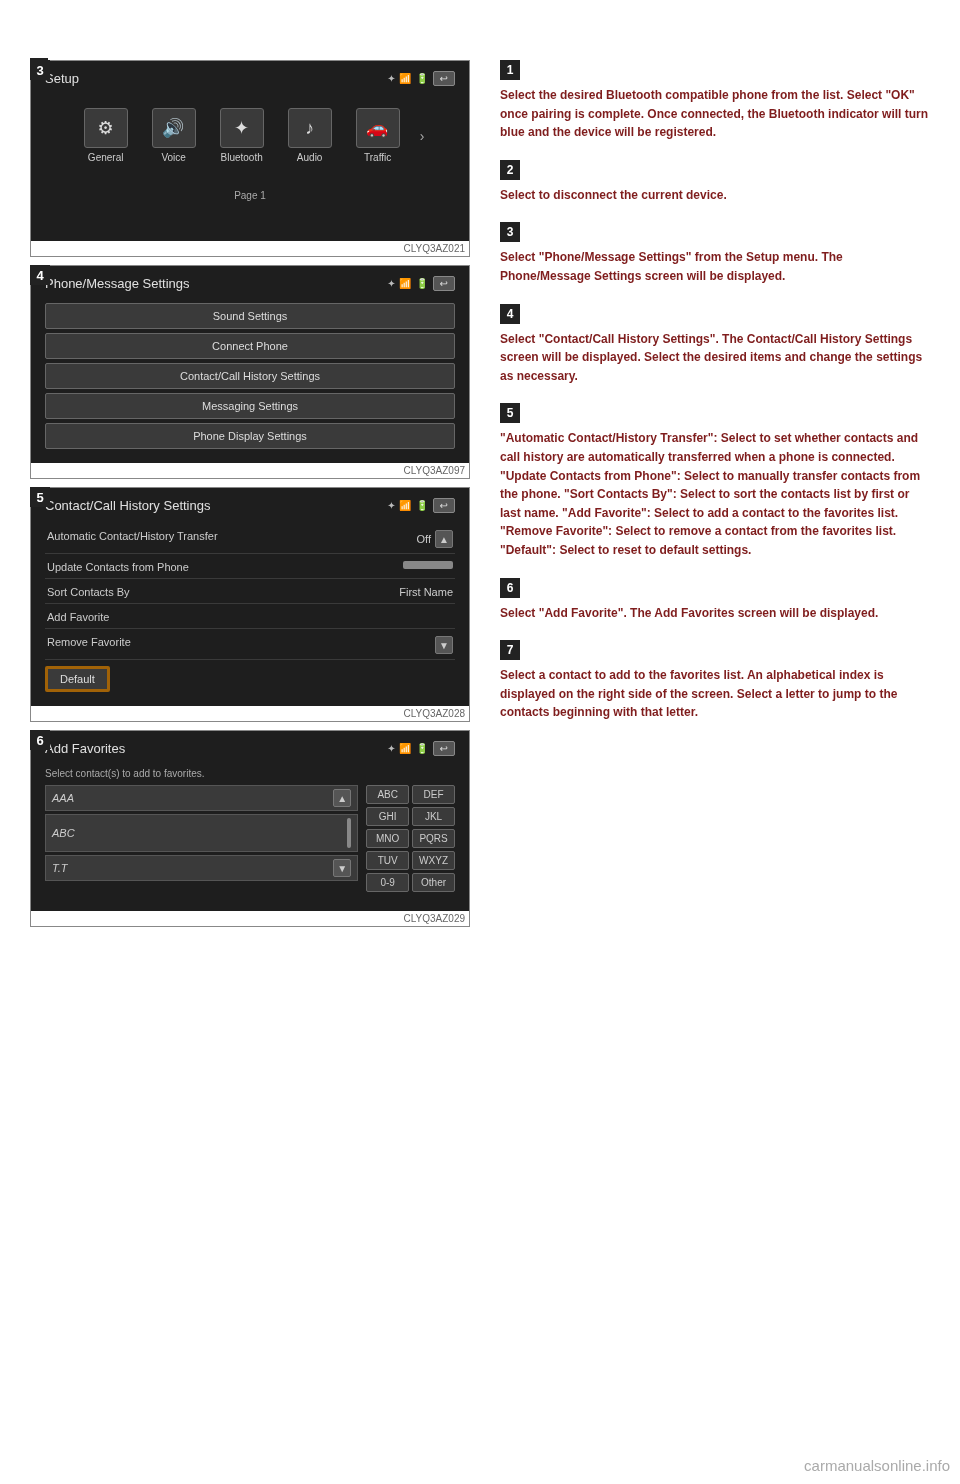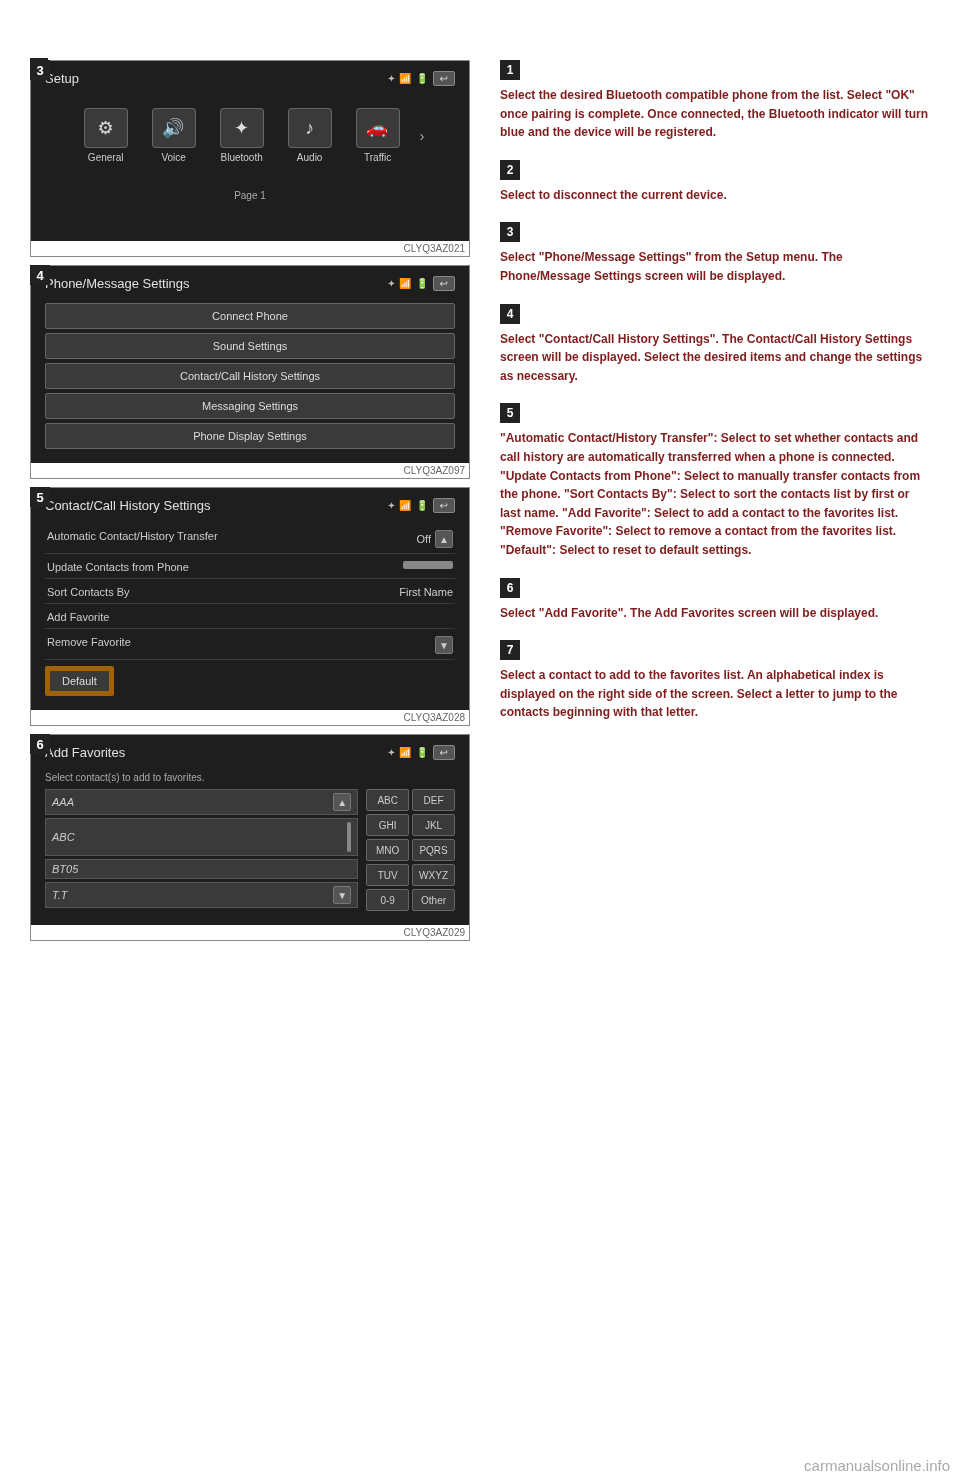--- a/index.html
+++ b/index.html
@@ -230,21 +230,21 @@
       width: 18px;
       height: 18px;
       display: flex;
       align-items: center;
       justify-content: center;
       border-radius: 2px;
     }
 
     .default-btn {
       background: #3a3a3a;
-      border: 5px solid #a16207;
+      border: 3px solid #a16207;
       color: #ddd;
       font-size: 11px;
       padding: 4px 12px;
       border-radius: 2px;
       margin-top: 6px;
     }
 
     
     .favorites-layout {
       display: flex;
@@ -397,22 +397,22 @@
           <div class="ui-header">
             <span class="ui-title">Phone/Message Settings</span>
             <div class="ui-icons">
               <span>✦</span>
               <span>📶</span>
               <span>🔋</span>
               <span class="ui-back-btn">↩</span>
             </div>
           </div>
           <div class="menu-list">
+            <button class="menu-item-btn">Sound Settings</button>
             <button class="menu-item-btn">Connect Phone</button>
-            <button class="menu-item-btn">Sound Settings</button>
             <button class="menu-item-btn">Contact/Call History Settings</button>
             <button class="menu-item-btn">Messaging Settings</button>
             <button class="menu-item-btn">Phone Display Settings</button>
           </div>
         </div>
         <div class="screen-caption">CLYQ3AZ097</div>
       </div>
     </div>
 
     <div class="figure-block">
@@ -485,23 +485,20 @@
             <div class="contacts-list-col">
               <div class="contact-item">
                 <span class="contact-name">AAA</span>
                 <div class="settings-arrow">▲</div>
               </div>
               <div class="contact-item">
                 <span class="contact-name">ABC</span>
                 <div style="width:4px; height:30px; background:#888; border-radius:2px; margin-left:4px;"></div>
               </div>
               <div class="contact-item">
-                <span class="contact-name">BT05</span>
-              </div>
-              <div class="contact-item">
                 <span class="contact-name">T.T</span>
                 <div class="settings-arrow">▼</div>
               </div>
             </div>
             <div class="alpha-grid">
               <button class="alpha-btn">ABC</button>
               <button class="alpha-btn">DEF</button>
               <button class="alpha-btn">GHI</button>
               <button class="alpha-btn">JKL</button>
               <button class="alpha-btn">MNO</button>

